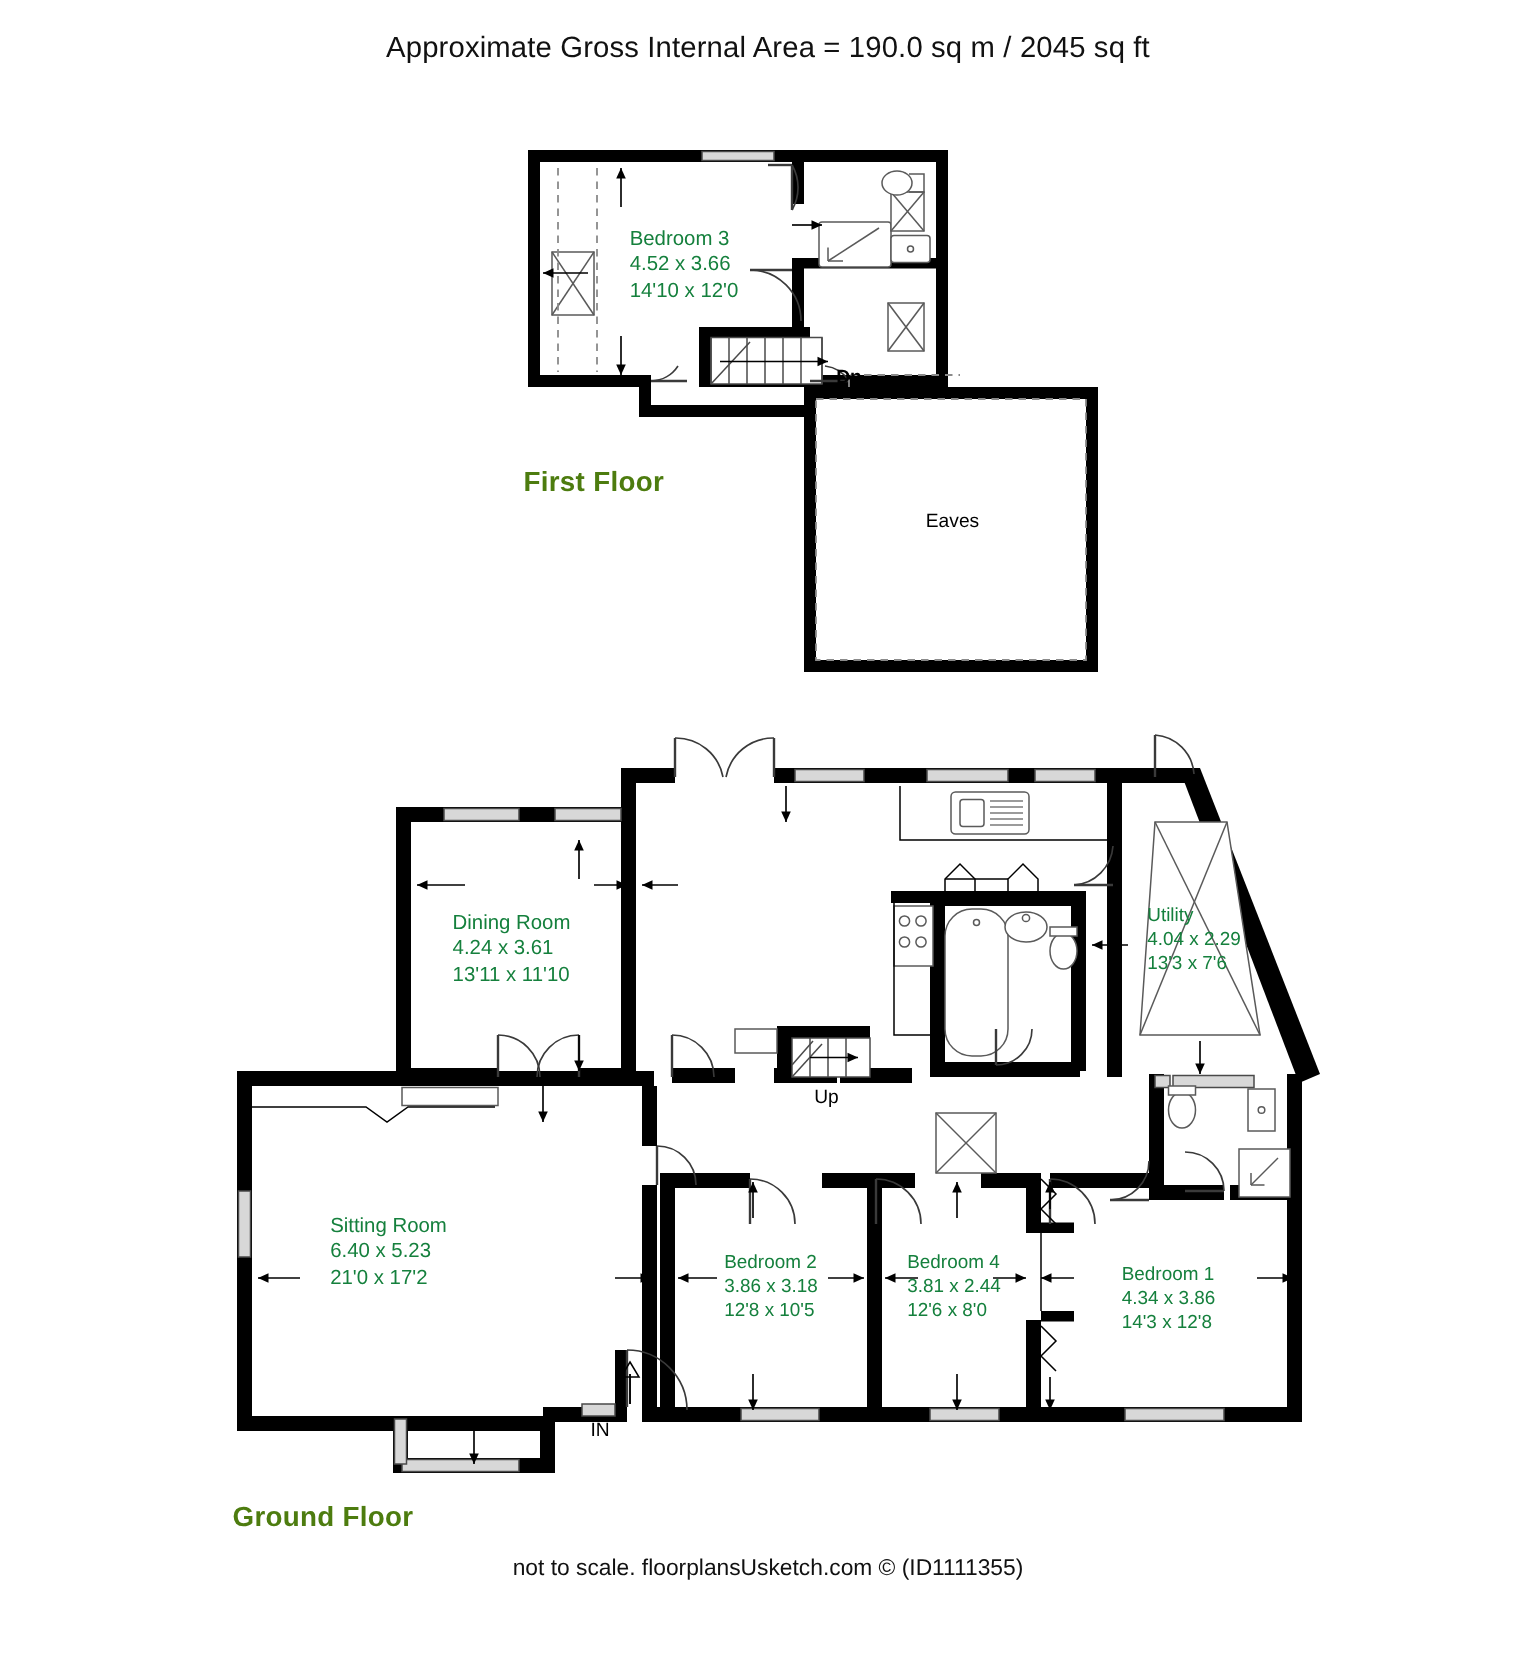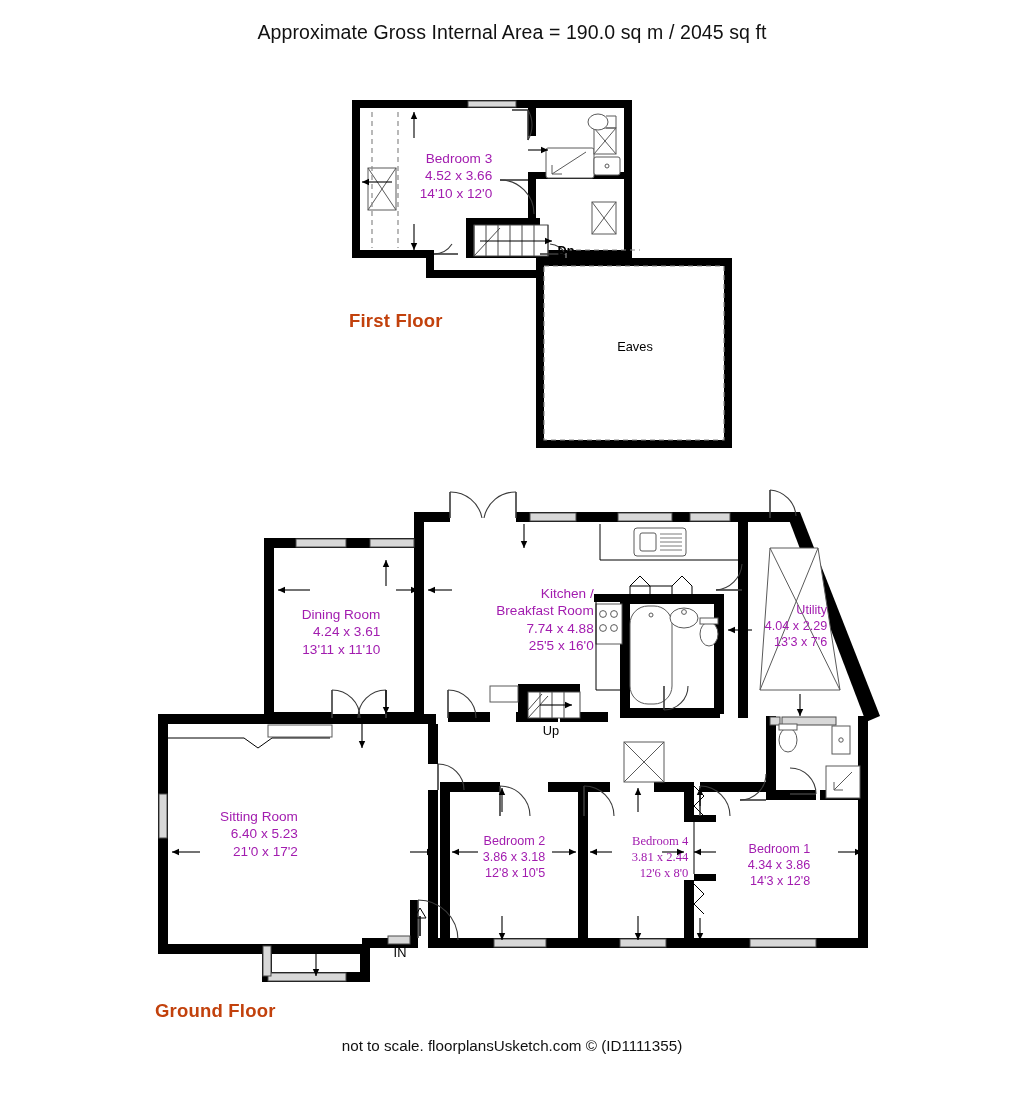--- a/index.html
+++ b/index.html
@@ -34,43 +34,43 @@
   .title-line {
     font-size: 19.5px;
     letter-spacing: 0.1px;
     color: #111;
   }
   .floor-label {
     position: absolute;
     font-size: 18.5px;
     font-weight: bold;
     letter-spacing: 0.2px;
-    color: #c2410c;
+    color: #4d7c0f;
     white-space: nowrap;
   }
   #first-floor-label { left: 349px; top: 310px; }
   #ground-floor-label { left: 155px; top: 1000px; }
 
   .footer-block {
     position: absolute;
     left: 0;
     top: 1036px;
     width: 1024px;
     text-align: center;
     line-height: 1.38;
   }
   .footer-line { font-size: 15.2px; color: #111; }
 
   
   .room-label {
     position: absolute;
-    text-align: right;
+    text-align: left;
     font-size: 13.6px;
     line-height: 1.28;
-    color: #a21caf;
+    color: #15803d;
     white-space: nowrap;
     transform: translateX(-50%);
     pointer-events: none;
   }
   .room-label .rname { display: block; }
   .room-label .rdim  { display: block; }
   .room-label.small { font-size: 12.6px; }
 
   .plain-label {
     position: absolute;
@@ -482,46 +482,40 @@
   </svg>
 
   <div class="floor-label" id="ground-floor-label">Ground Floor</div>
 
   <div class="room-label" style="left:341px; top:606px;">
     <span class="rname">Dining Room</span>
     <span class="rdim">4.24 x 3.61</span>
     <span class="rdim">13'11 x 11'10</span>
   </div>
 
-  <div class="room-label" style="left:545px; top:585px;">
-    <span class="rname">Kitchen /</span>
-    <span class="rname">Breakfast Room</span>
-    <span class="rdim">7.74 x 4.88</span>
-    <span class="rdim">25'5 x 16'0</span>
-  </div>
 
   <div class="room-label small" style="left:796px; top:602px;">
     <span class="rname">Utility</span>
     <span class="rdim">4.04 x 2.29</span>
     <span class="rdim">13'3 x 7'6</span>
   </div>
 
   <div class="room-label" style="left:259px; top:808px;">
     <span class="rname">Sitting Room</span>
     <span class="rdim">6.40 x 5.23</span>
     <span class="rdim">21'0 x 17'2</span>
   </div>
 
   <div class="room-label small" style="left:514px; top:833px;">
     <span class="rname">Bedroom 2</span>
     <span class="rdim">3.86 x 3.18</span>
     <span class="rdim">12'8 x 10'5</span>
   </div>
 
-  <div class="room-label small" style="left:660px; top:833px;font-family:Liberation Serif, serif;">
+  <div class="room-label small" style="left:636px; top:833px;">
     <span class="rname">Bedroom 4</span>
     <span class="rdim">3.81 x 2.44</span>
     <span class="rdim">12'6 x 8'0</span>
   </div>
 
   <div class="room-label small" style="left:779px; top:841px;">
     <span class="rname">Bedroom 1</span>
     <span class="rdim">4.34 x 3.86</span>
     <span class="rdim">14'3 x 12'8</span>
   </div>

